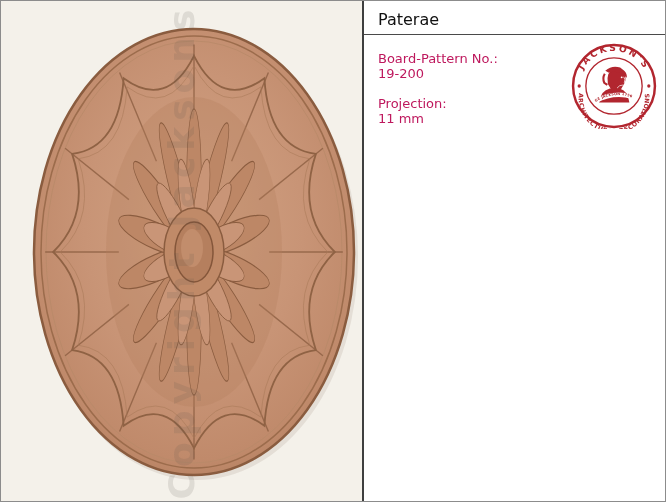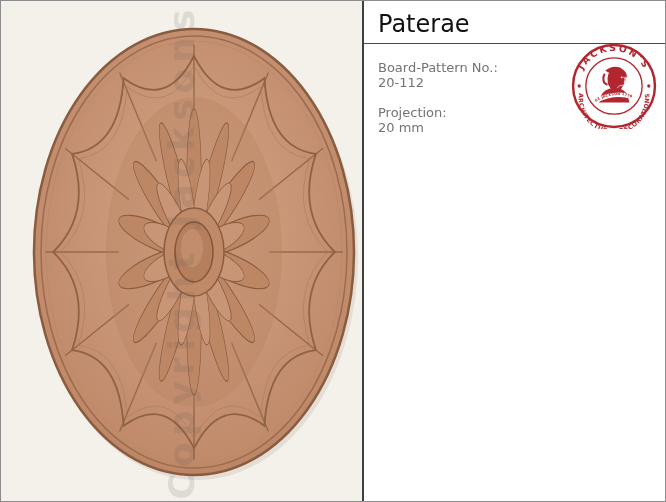--- a/index.html
+++ b/index.html
@@ -38,28 +38,28 @@
   
   .divider { width:2px; height:100%; background:#3f3f3f; flex:none; }
   
   .info-panel {
     position:relative;
     flex:1; height:100%;
     background:#ffffff;
     color:#1b1b1b;
   }
   .page-title {
-    font-size:24px;
+    font-size:16px;
     padding:9px 14px 5px 14px;
     color:#111111;
   }
   .title-rule { border:none; border-top:1px solid #4a4a4a; height:0; }
   .specs { padding:16px 14px 0 14px; font-size:13px; line-height:15px; }
   .spec-row { margin-bottom:15px; }
-  .spec-label, .spec-value { color:#737373; }
+  .spec-label, .spec-value { color:#be185d; }
   .stamp {
     position:absolute;
     top:42px; right:8px;
     width:86px; height:86px;
   }
 </style>
 </head>
 <body>
 
 <div class="page">
@@ -156,25 +156,25 @@
   <div class="divider"></div>
 
   <div class="info-panel">
 
     <div class="page-title">Paterae</div>
     <hr class="title-rule">
 
     <div class="specs">
       <div class="spec-row">
         <div class="spec-label">Board-Pattern No.:</div>
-        <div class="spec-value">20-112</div>
+        <div class="spec-value">19-200</div>
       </div>
       <div class="spec-row">
         <div class="spec-label">Projection:</div>
-        <div class="spec-value">20 mm</div>
+        <div class="spec-value">11 mm</div>
       </div>
     </div>
 
     <svg class="stamp" viewBox="0 0 84 84">
       <defs>
         <path id="arcTop" d="M 10.0 30.4 A 34 34 0 0 1 74.0 30.4" fill="none"></path>
         <path id="arcBottom" d="M 8.0 48.0 A 34.5 34.5 0 1 0 76.0 48.0" fill="none"></path>
         <path id="arcName" d="M 25 57 Q 42 47 59 53" fill="none"></path>
       </defs>
 

